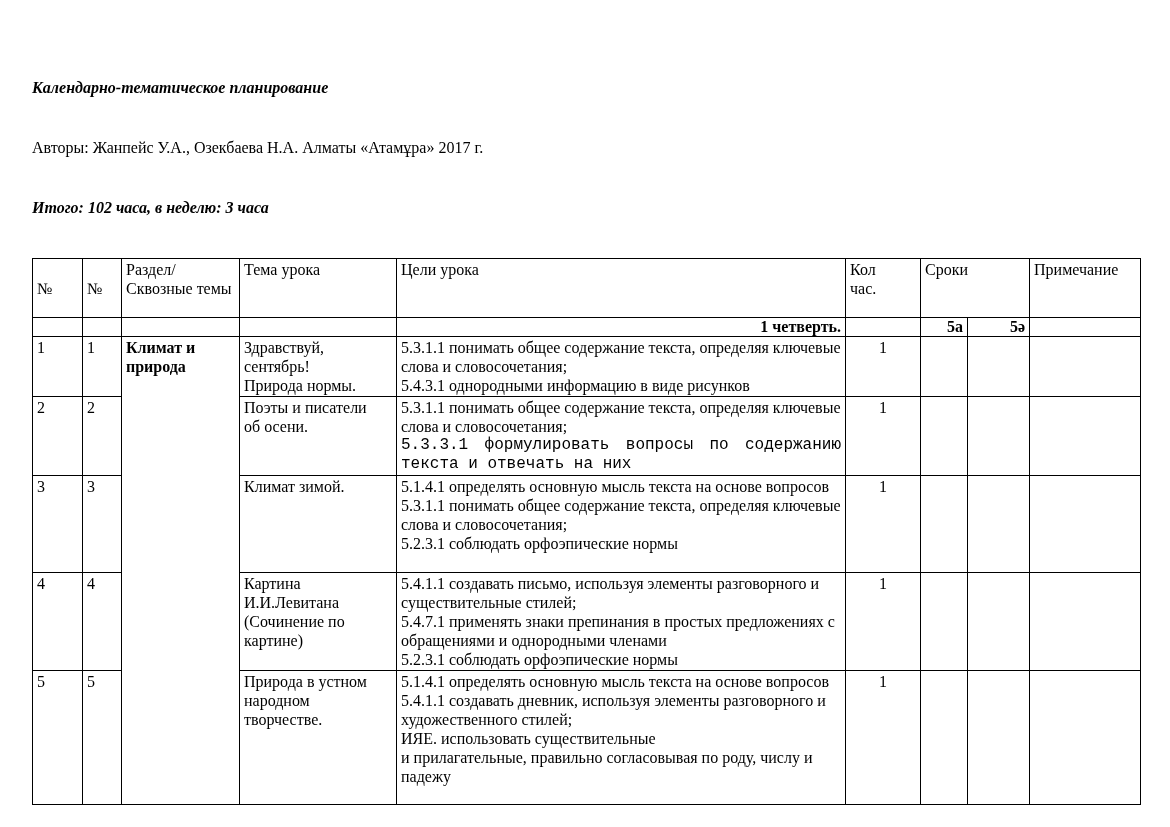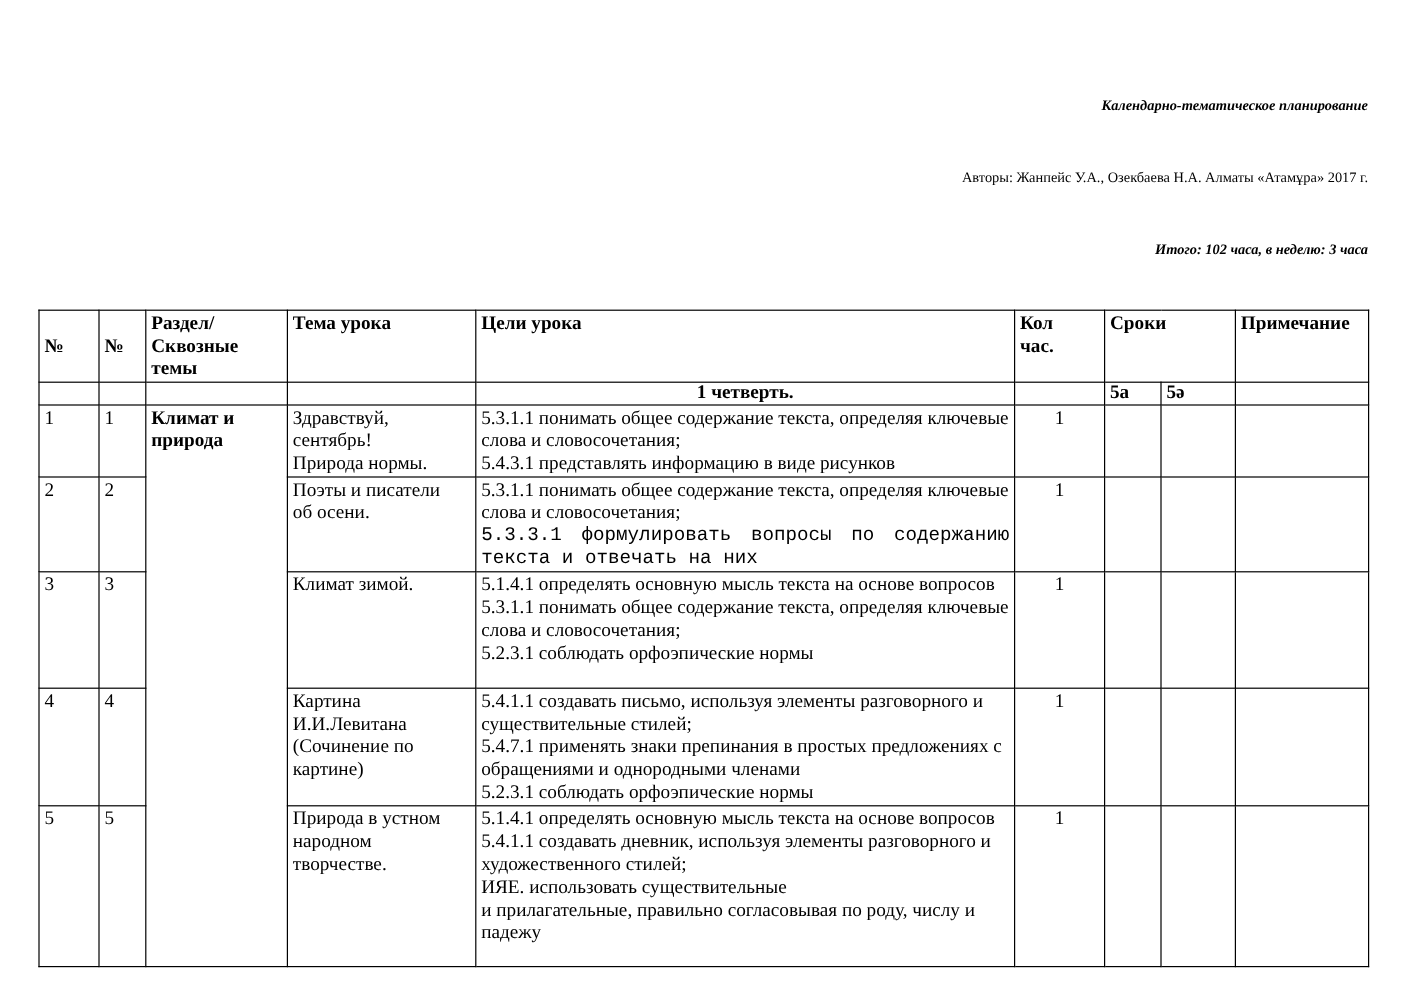--- a/index.html
+++ b/index.html
@@ -4,43 +4,43 @@
 <style>
   html,body { margin:0; padding:0; background:#ffffff; }
   body {
     width:1170px; height:827px;
     font-family:"Liberation Serif", serif;
     color:#000;
     overflow:hidden;
   }
   .page { padding:38px 30px 0 32px; }
 
-  .titles { text-align:right; font-size:12px; line-height:20px; white-space:pre-wrap; }
+  .titles { text-align:left; font-size:16px; line-height:20px; white-space:pre-wrap; }
   .title-bi { font-weight:bold; font-style:italic; }
   .title-b  { font-weight:bold;font-style:italic; }
 
   table.plan {
     border-collapse:collapse;
     table-layout:fixed;
     width:1108px;
     margin-top:0px;
   }
   .plan th, .plan td {
     border:1px solid #000;
     vertical-align:top;
     padding:1px 4px;
     font-size:16px;
     line-height:19px;
     overflow:hidden;
     text-align:left;
   }
-  .plan th { font-weight:bold; }
+  .plan th { font-weight:normal; }
   .plan thead tr.head-row { height:59px; }
   .plan thead tr.quarter-row { height:19px; }
-  .plan thead tr.quarter-row td { line-height:17px; padding-top:0; padding-bottom:0; font-weight:bold; }
+  .plan thead tr.quarter-row td { line-height:17px; padding-top:0; padding-bottom:0; font-weight:bold;text-align:right; }
   th.num-h { vertical-align:middle; }
   th.pre, td.topic, td.section { white-space:pre-line; }
   td.section { font-weight:bold; }
   td.quarter { text-align:center; }
   td.hours { text-align:center; }
   .goal { margin:0; }
   .goal.justify { text-align:justify;font-family:Liberation Mono, monospace; }
 
   tbody tr:nth-child(1) { height:57px; }
   tbody tr:nth-child(2) { height:77px; }
@@ -101,21 +101,21 @@
         <tr>
           <td class="num">1</td>
           <td class="num">1</td>
           <td class="section" rowspan="7">Климат и
 природа</td>
           <td class="topic">Здравствуй,
 сентябрь!
 Природа нормы.</td>
           <td class="goals">
             <div class="goal">5.3.1.1 понимать общее содержание текста, определяя ключевые слова и словосочетания;</div>
-            <div class="goal">5.4.3.1 представлять информацию в виде рисунков</div>
+            <div class="goal">5.4.3.1 однородными информацию в виде рисунков</div>
           </td>
           <td class="hours">1</td>
           <td class="date"></td>
           <td class="date"></td>
           <td class="note"></td>
         </tr>
         <tr>
           <td class="num">2</td>
           <td class="num">2</td>
           <td class="topic">Поэты и писатели

